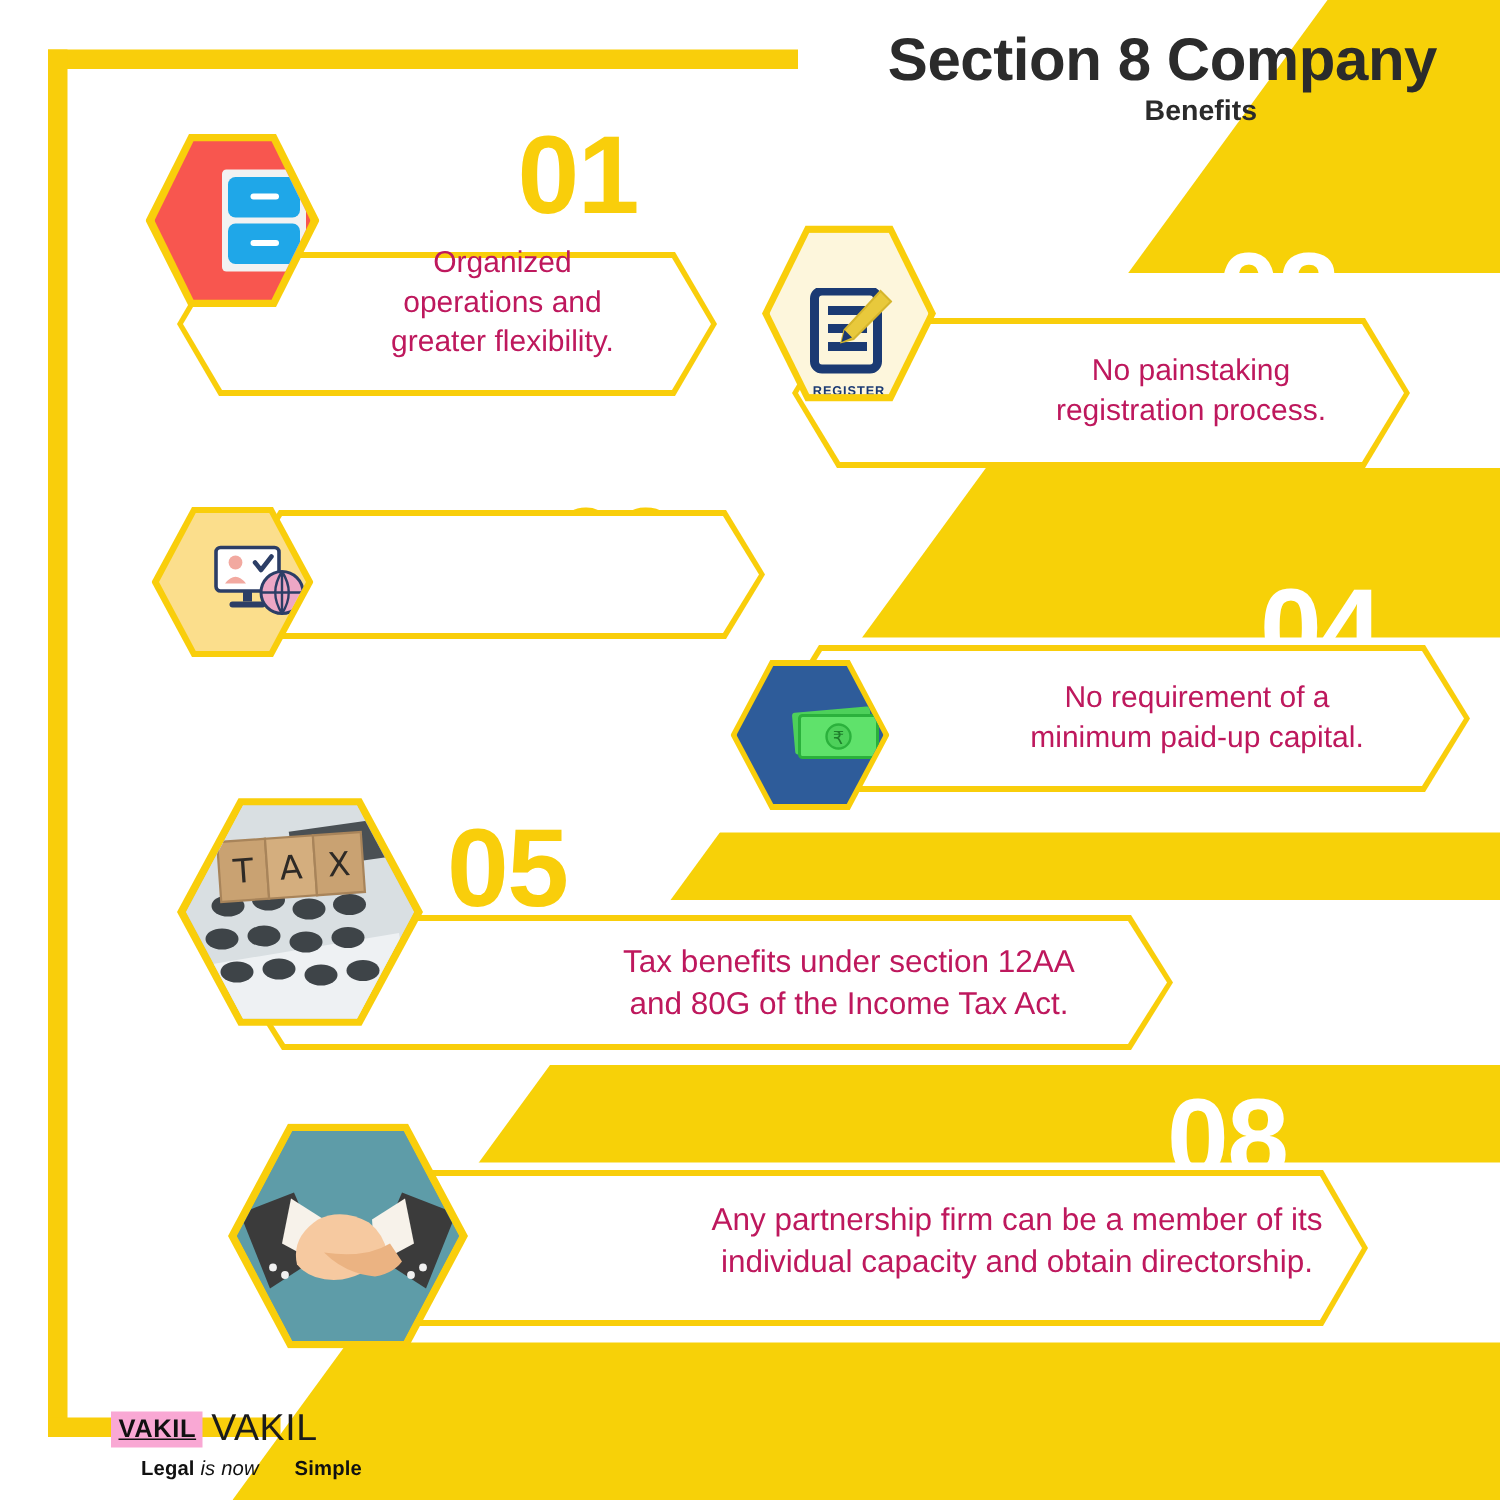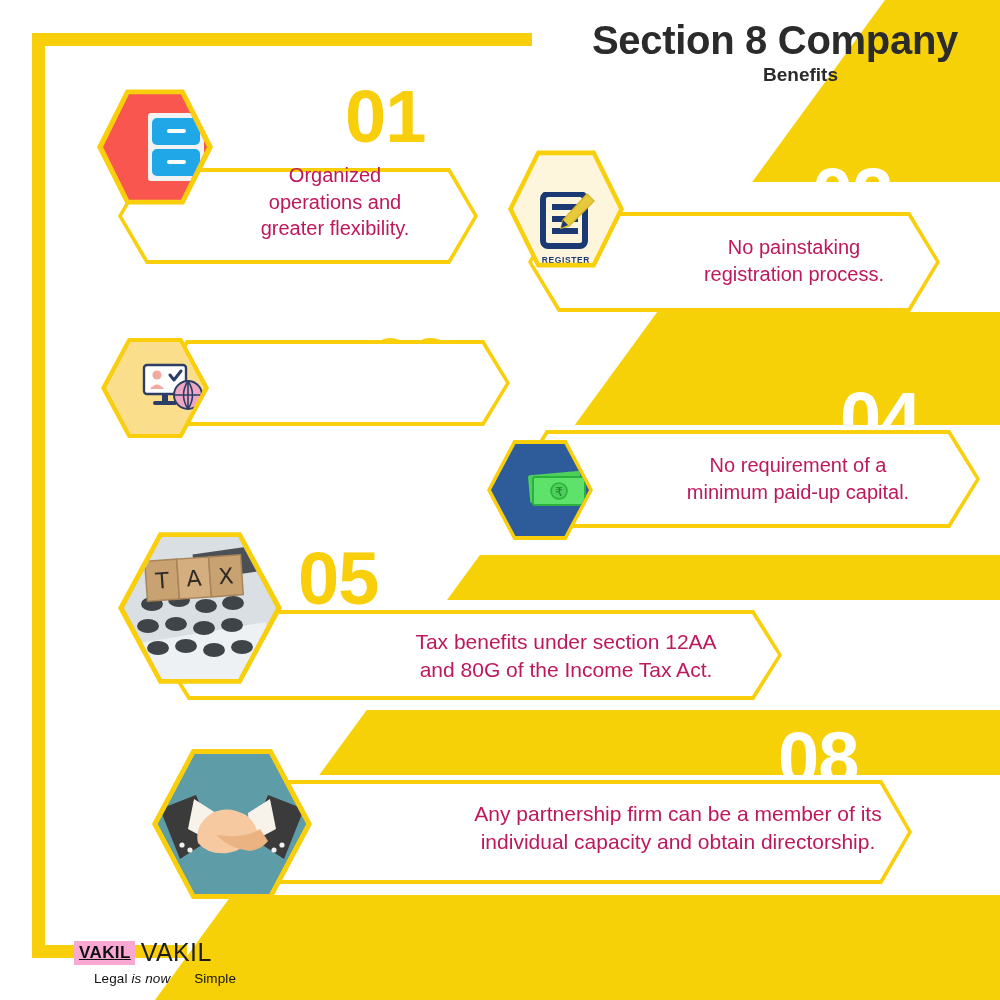--- a/index.html
+++ b/index.html
@@ -77,21 +77,21 @@
 
   
   .logo{position:absolute;left:74px;top:938px;z-index:9;}
   .logo-row{display:flex;align-items:center;}
   .logo-vakil{
     background:#f9a8d4;color:#111;font-weight:bold;font-size:17px;
     padding:2px 4px 2px 5px;letter-spacing:0.4px;text-decoration:underline;
   }
   .logo-search{color:#1b1b1b;font-weight:normal;font-size:25px;letter-spacing:0.4px;padding-left:6px;}
   .logo-tag{font-size:13.5px;color:#111;text-align:center;margin-top:4px;letter-spacing:0.1px;}
-  .logo-tag b{font-weight:normal;margin-left:20px;}
+  .logo-tag b{font-weight:bold;margin-left:20px;}
   .logo-tag i{font-style:italic;font-weight:normal;}
 
   
   svg{display:block;}
 </style>
 </head>
 <body>
 
 <div id="stage">
 

